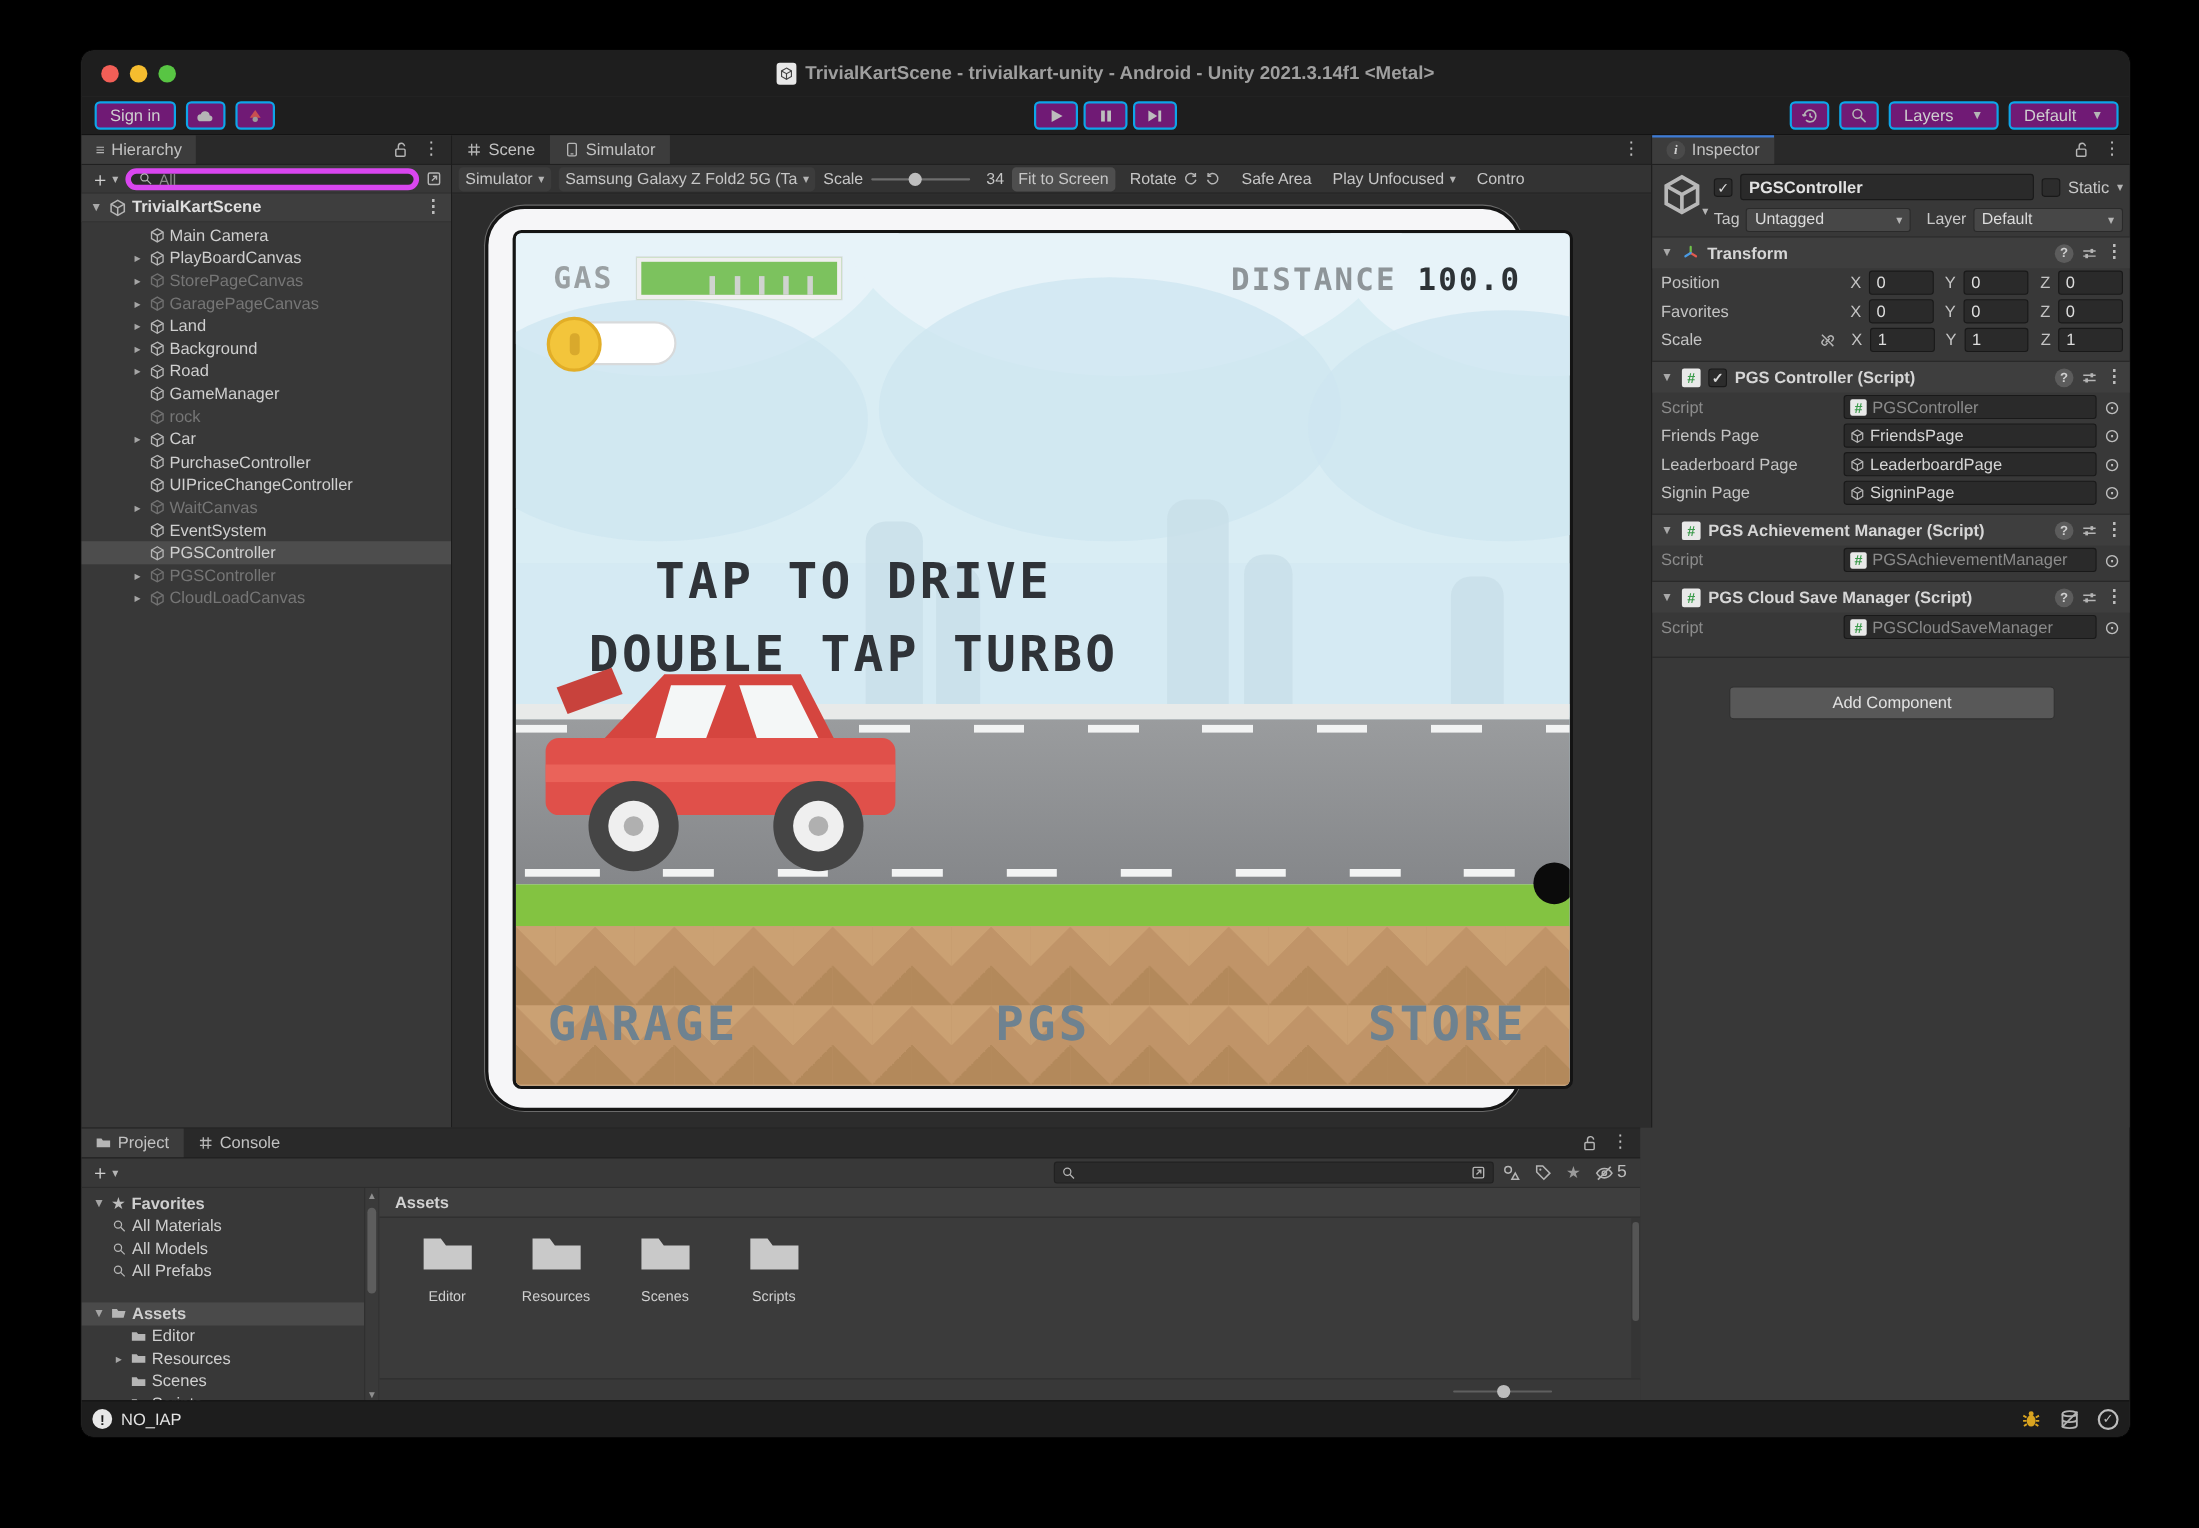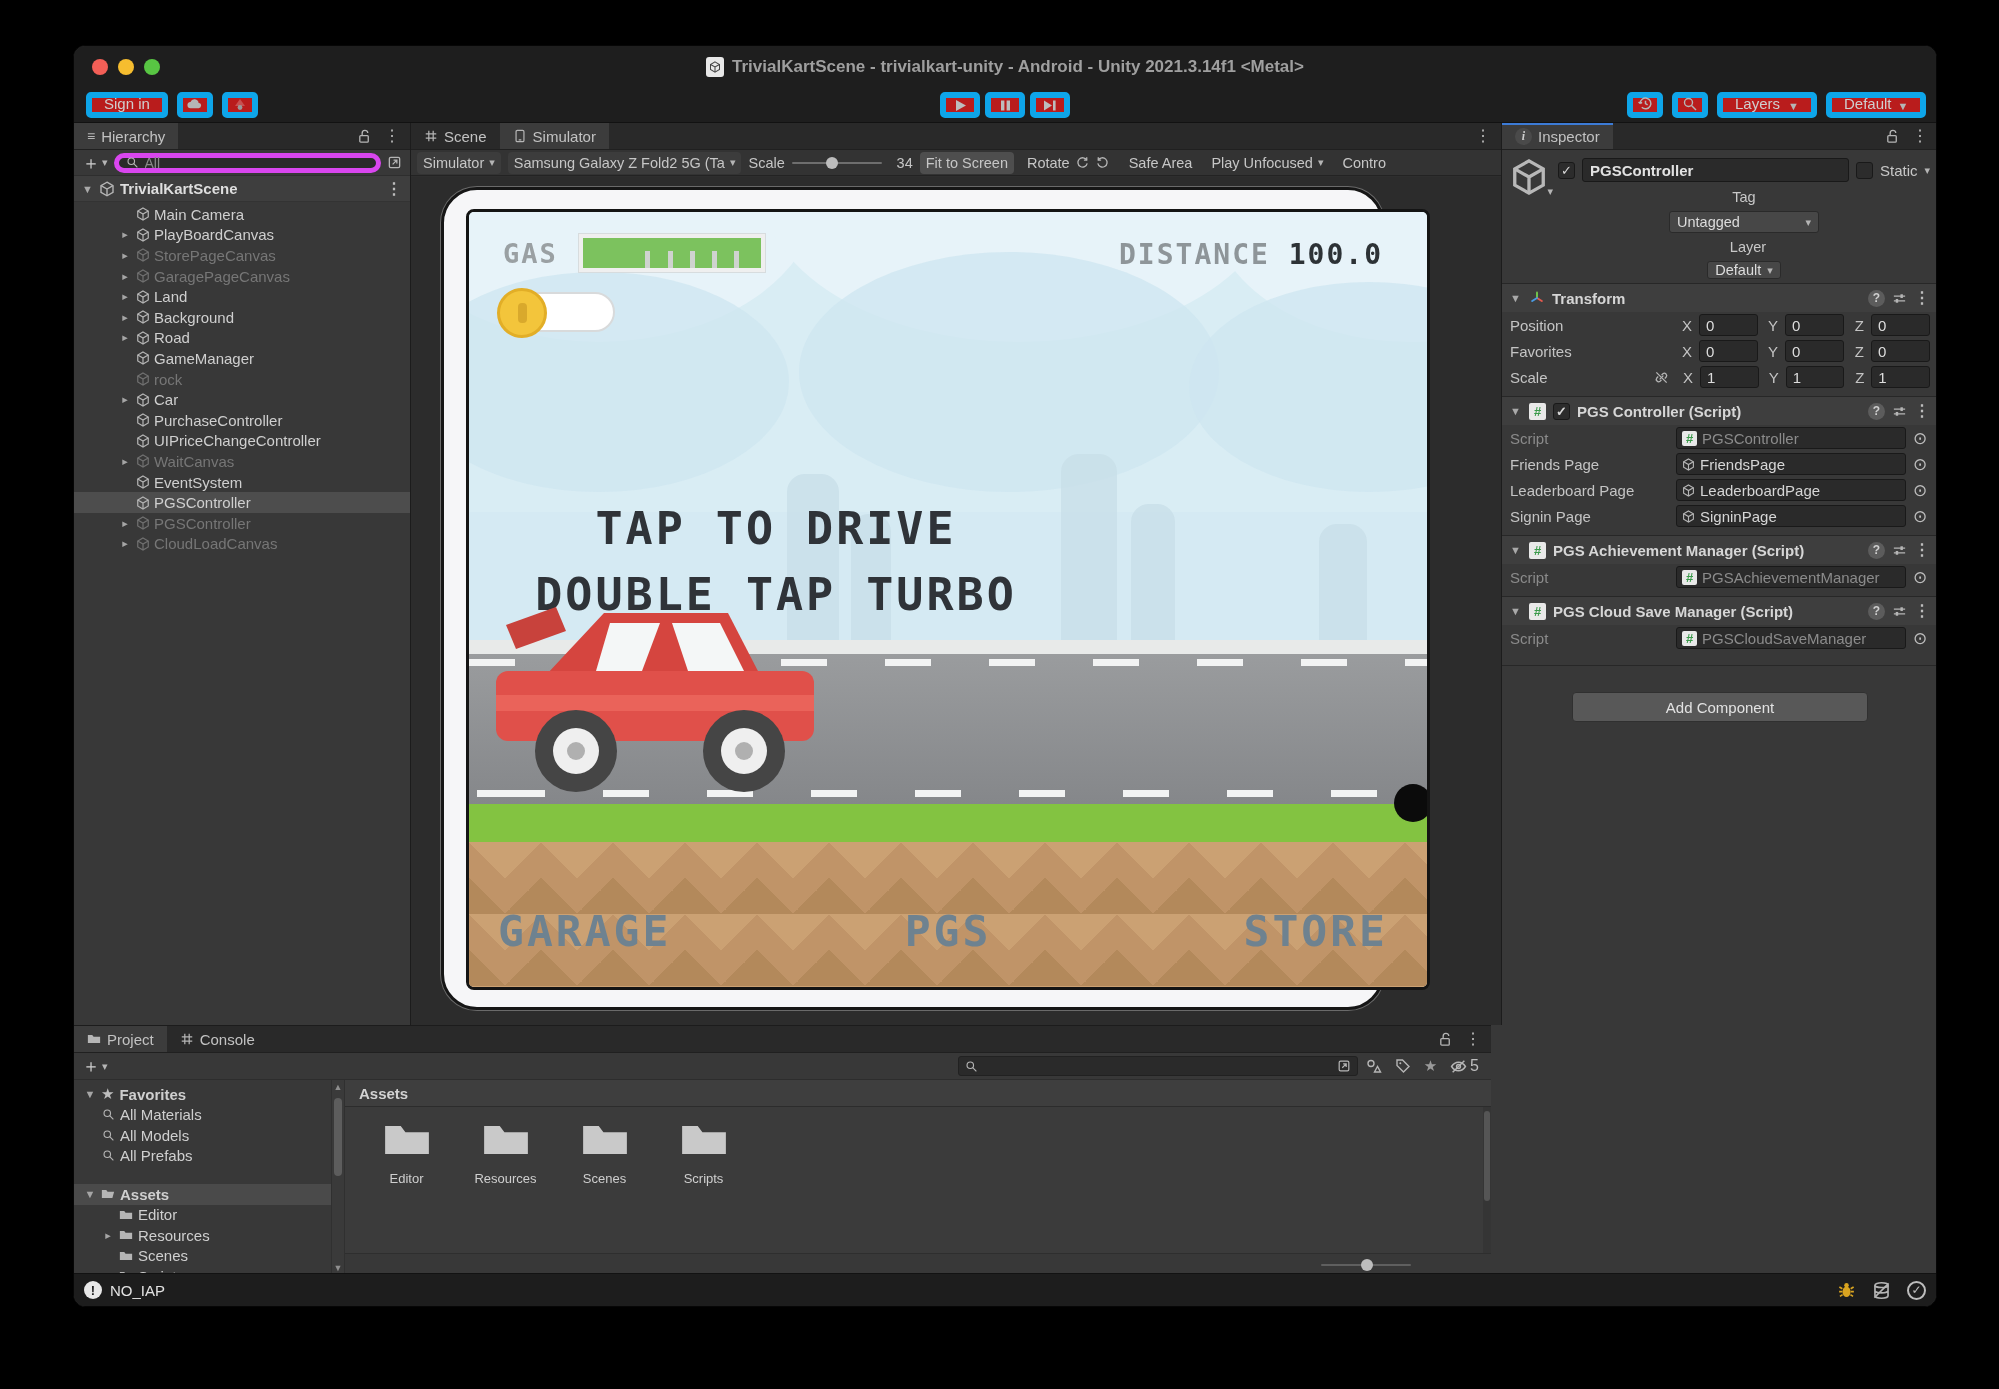--- a/index.html
+++ b/index.html
@@ -7,21 +7,21 @@
   .window{position:absolute;left:73px;top:45px;width:1864px;height:1262px;background:#383838;border-radius:12px;overflow:hidden;box-shadow:0 20px 60px rgba(0,0,0,.8);border:1px solid #060606;}
   
   .titlebar{position:absolute;left:0;top:0;width:100%;height:42px;background:#1e1e1e;}
   .lights{position:absolute;left:18px;top:13px;display:flex;gap:10px;}
   .light{width:16px;height:16px;border-radius:50%;}
   .light.r{background:#f35f57}.light.y{background:#f6bd2f}.light.g{background:#58c543}
   .title{position:absolute;left:0;right:0;top:0;height:42px;display:flex;align-items:center;justify-content:center;gap:8px;color:#9f9f9f;font-size:17px;font-weight:bold;}
   .doc-ic{width:18px;height:20px;background:#e8e8e8;border-radius:3px;display:flex;align-items:center;justify-content:center;}
   
   .toolbar{position:absolute;left:0;top:42px;width:100%;height:35px;background:#1e1e1e;border-bottom:1px solid #121212;}
-  .tbtn{height:26px;background:#b91c1c;border:6px solid #0ea5e9;border-radius:5px;color:#cfcfcf;font-size:15px;display:flex;align-items:flex-end;justify-content:center;padding:0 12px;gap:6px;}
+  .tbtn{height:26px;background:#701a75;border:2px solid #0ea5e9;border-radius:5px;color:#cfcfcf;font-size:15px;display:flex;align-items:center;justify-content:center;padding:0 12px;gap:6px;}
   .tb-left{position:absolute;left:12px;top:4px;display:flex;gap:9px;}
   .tb-center{position:absolute;left:50%;top:4px;transform:translateX(-50%);display:flex;gap:5px;}
   .tb-right{position:absolute;right:10px;top:4px;display:flex;gap:9px;}
   .tbtn.icon{width:36px;padding:0;}
   .tbtn.play{width:40px;padding:0;color:#bdbdbd;}
   .ddl{width:100px;justify-content:space-between;}
   .caret{font-size:11px;color:#b5b5b5;}
   
   .ptabs{height:27px;background:#292929;border-bottom:1px solid #202020;display:flex;align-items:stretch;position:relative;}
   .ptab{display:flex;align-items:center;gap:6px;padding:0 13px;color:#c2c2c2;font-size:15px;}
@@ -86,21 +86,21 @@
   .black-dot{position:absolute;left:925px;top:572px;width:38px;height:38px;border-radius:50%;background:#0b0b0b;}
   .car{position:absolute;left:21px;top:383px;}
   
   .inspector{position:absolute;left:1427px;top:77px;width:437px;height:902px;background:#383838;border-left:1px solid #1c1c1c;font-size:15px;color:#c8c8c8;}
   .insp-head{padding:8px 8px 4px 8px;display:flex;gap:8px;}
   .go-cube{width:40px;height:40px;flex:0 0 40px;position:relative;}
   .go-fields{flex:1;}
   .go-row1{display:flex;align-items:center;gap:7px;}
   .namefield{flex:1;height:24px;background:#2a2a2a;border:1px solid #191919;border-radius:3px;color:#e2e2e2;font-size:15px;font-weight:bold;padding:0 7px;outline:0;min-width:0;}
   .checkbox{width:17px;height:17px;background:#2c2c2c;border:1px solid #191919;border-radius:3px;color:#d8d8d8;font-size:13px;display:flex;align-items:center;justify-content:center;}
-  .go-row2{display:flex;align-items:center;gap:6px;margin-top:7px;font-size:14.5px;flex-direction:column;}
+  .go-row2{display:flex;align-items:center;gap:6px;margin-top:7px;font-size:14.5px;}
   .mini-dd{height:22px;background:#474747;border:1px solid #2a2a2a;border-radius:3px;display:flex;align-items:center;justify-content:space-between;padding:0 7px;gap:6px;color:#dcdcdc;}
   .comp{border-top:1px solid #272727;}
   .comp-head{height:28px;display:flex;align-items:center;gap:7px;padding:0 8px;background:#3e3e3e;font-weight:bold;color:#d6d6d6;}
   .fold{color:#a9a9a9;font-size:11px;width:12px;}
   .comp-head .spacer{flex:1;}
   .helpc{width:17px;height:17px;border-radius:50%;background:#5c5c5c;color:#cfcfcf;font-size:12px;display:flex;align-items:center;justify-content:center;font-weight:bold;}
   .scripticon{width:17px;height:17px;background:#e9e9e9;border-radius:2px;color:#3a9a4a;font-size:13px;font-weight:bold;display:flex;align-items:center;justify-content:center;}
   .crow{height:26px;display:flex;align-items:center;padding:0 8px;gap:4px;}
   .clabel{width:162px;flex:0 0 162px;color:#c4c4c4;}
   .clabel.dim{color:#8b8b8b;}

